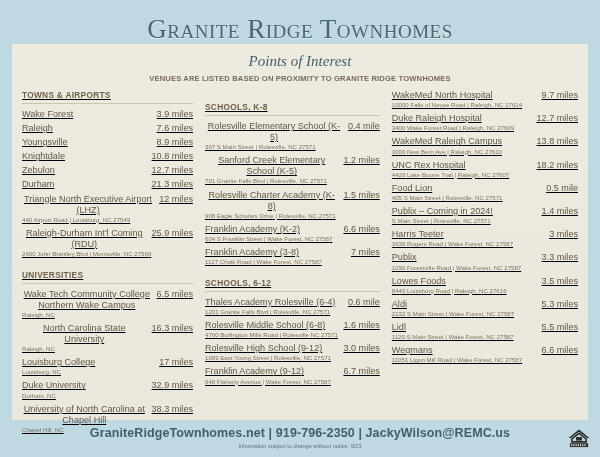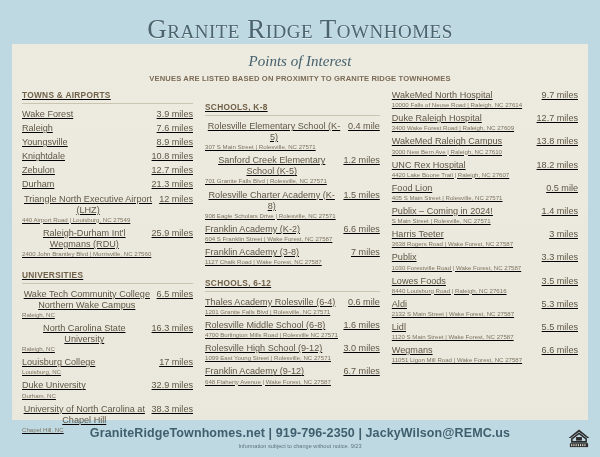--- a/index.html
+++ b/index.html
@@ -183,21 +183,21 @@
           </div>
           <div class="entry">
             <div class="entry-row">
               <div class="entry-name">Triangle North Executive Airport (LHZ)</div>
               <div class="entry-dist">12 miles</div>
             </div>
             <div class="entry-addr">440 Airport Road | Louisburg, NC 27549</div>
           </div>
           <div class="entry">
             <div class="entry-row">
-              <div class="entry-name">Raleigh-Durham Int'l Wegmans (RDU)</div>
+              <div class="entry-name">Raleigh-Durham Int'l Coming (RDU)</div>
               <div class="entry-dist">25.9 miles</div>
             </div>
             <div class="entry-addr">2400 John Brantley Blvd | Morrisville, NC 27560</div>
           </div>
         </div>
 
       <div class="sec-head spaced">UNIVERSITIES</div>
       <div id="list-universities">
           <div class="entry">
             <div class="entry-row">

